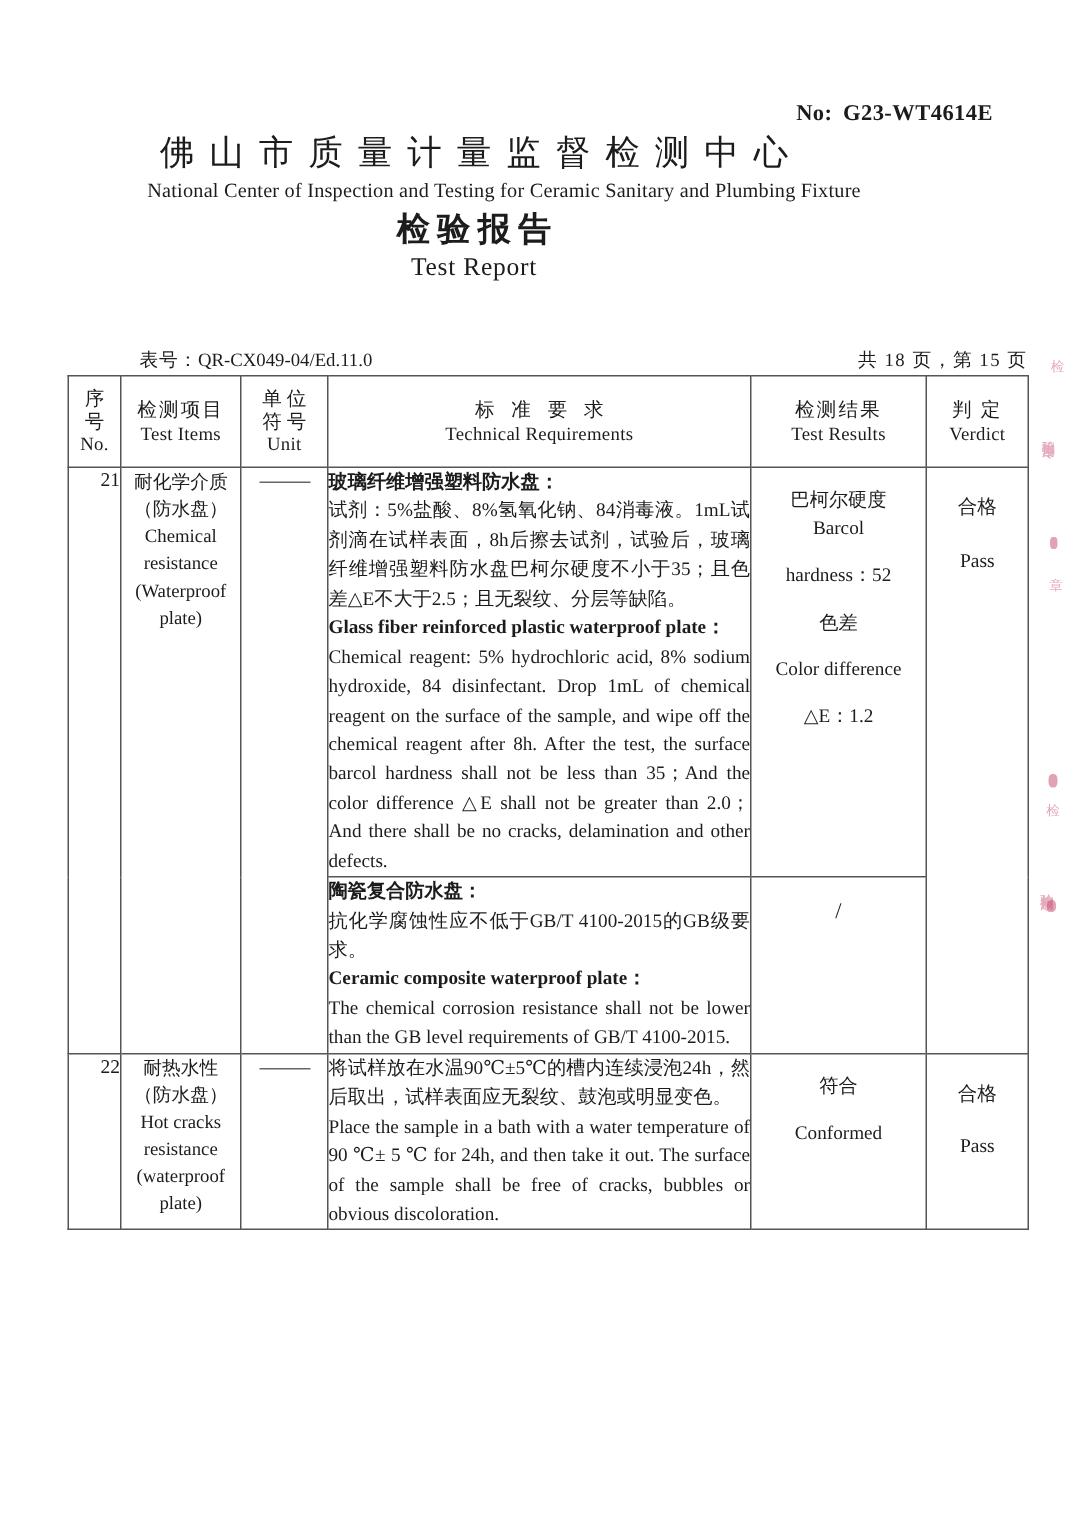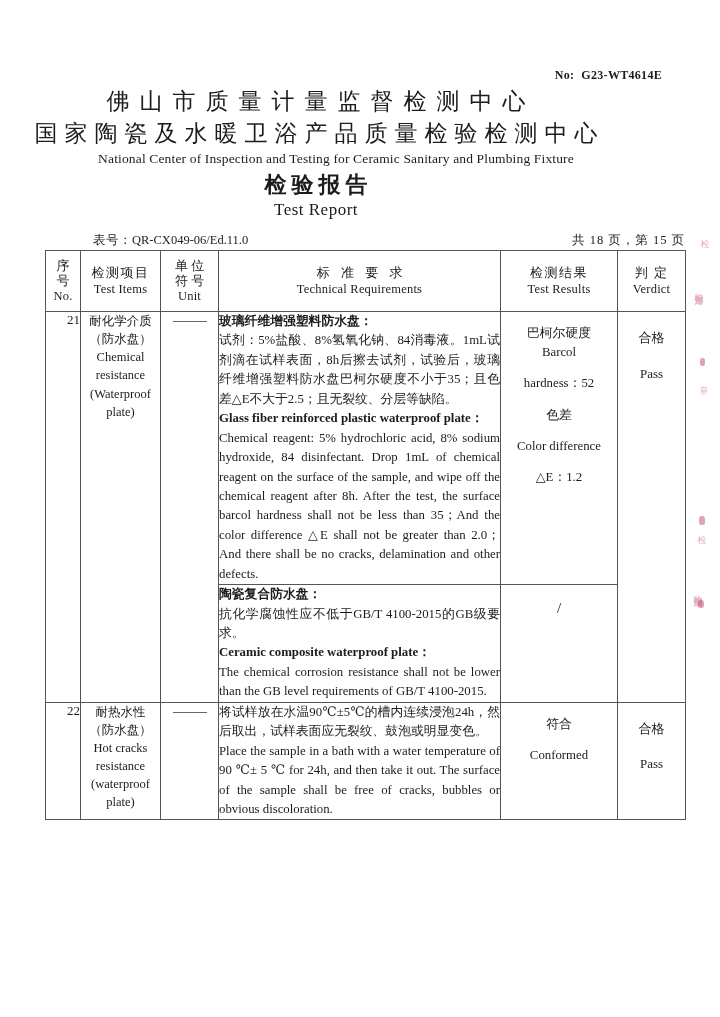--- a/index.html
+++ b/index.html
@@ -21,21 +21,21 @@
     left: 0; top: 0;
     width: 720px;
     height: 1017px;
   }
 
   
   .report-no {
     position: absolute;
     right: 58px;
     top: 68px;
-    font-size: 12px;
+    font-size: 15px;
     font-weight: bold;
     letter-spacing: .3px;
     white-space: nowrap;
   }
   .report-no .lbl { margin-right: 7px; }
 
   .org-block {
     position: absolute;
     left: 0; top: 88px;
     width: 632px;
@@ -228,29 +228,28 @@
 <body>
 
 <div class="page">
 
   <div class="report-no">
     <span class="lbl">No:</span><span>G23-WT4614E</span>
   </div>
 
   <div class="org-block">
     <div class="org-cn-1">佛山市质量计量监督检测中心</div>
-    <div class="org-cn-2">国家陶瓷及水暖卫浴产品质量检验检测中心</div>
     <div class="org-en-2">National Center of Inspection and Testing for Ceramic Sanitary and Plumbing Fixture</div>
     <div class="doc-title-cn">检验报告</div>
     <div class="doc-title-en">Test    Report</div>
   </div>
 
   <div class="meta-row">
     <div class="meta-left">
-      <span class="lbl">表号：</span><span>QR-CX049-06/Ed.11.0</span>
+      <span class="lbl">表号：</span><span>QR-CX049-04/Ed.11.0</span>
     </div>
     <div class="meta-right">共 18 页，第 15 页</div>
   </div>
 
   <table class="tbl">
     <colgroup>
       <col class="col-no">
       <col class="col-item">
       <col class="col-unit">
       <col class="col-req">

